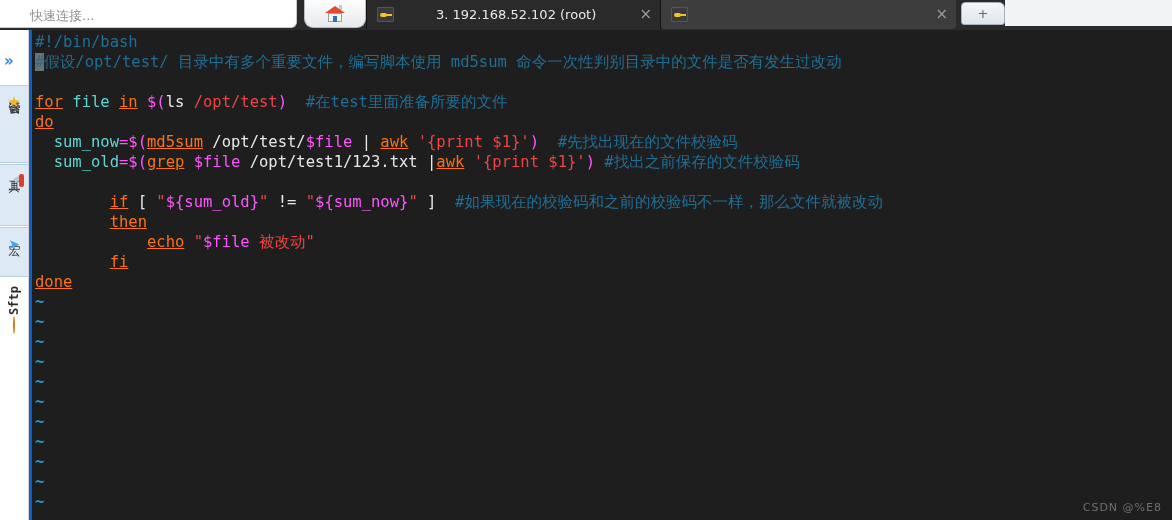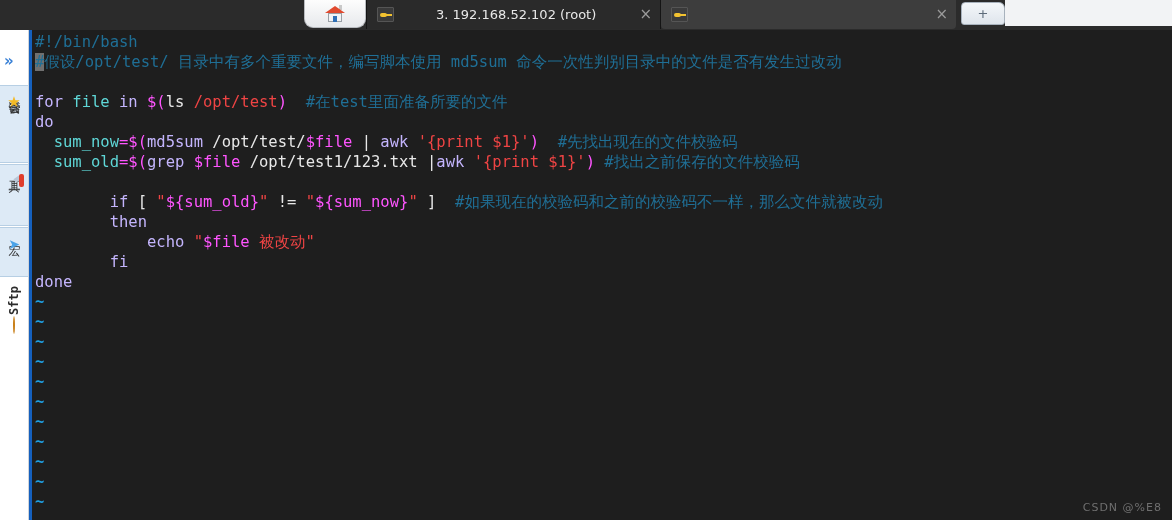--- a/index.html
+++ b/index.html
@@ -75,38 +75,41 @@
          border:1px solid #c9801a;box-sizing:border-box;}
 
   
   .term{position:absolute;left:29px;top:30px;width:1143px;height:490px;background:#1e1e1e;}
   .term-accent{position:absolute;left:29px;top:30px;width:3px;height:490px;background:#1560bd;}
   .code{position:absolute;left:6px;top:2px;width:1135px;
         font-family:"DejaVu Sans Mono","Liberation Mono",monospace;
         font-size:15.5px;line-height:20px;white-space:pre;}
   .ln{height:20px;}
   .c-cmt{color:#1f6f96;}
-  .c-kw{color:#c4b5fd;}
+  .c-kw{color:#f97316;text-decoration:underline;}
   .c-var{color:#5fd7d7;}
   .c-op{color:#ff55ff;}
   .c-str{color:#ef4444;}
   .c-pln{color:#e8e8e8;}
   .c-tilde{color:#1f9ee0;font-weight:bold;}
   .cursor{background:#707070;color:#1f6f96;}
 
   .wm{position:absolute;right:10px;bottom:6px;color:#6f6f6f;font-size:11px;
       font-family:"DejaVu Sans","Liberation Sans",sans-serif;letter-spacing:1px;text-align:center;}
 </style>
 </head>
 <body>
 
 <div class="app">
 
   <div class="topbar">
 
+    <div class="qc-wrap">
+      <input class="qc-input" type="text" placeholder="快速连接..." style="">
+    </div>
 
     <div class="home-tab">
       <span class="home-ico">
         <span class="home-chim"></span>
         <span class="home-roof"></span>
         <span class="home-body"></span>
         <span class="home-door"></span>
       </span>
     </div>
 

